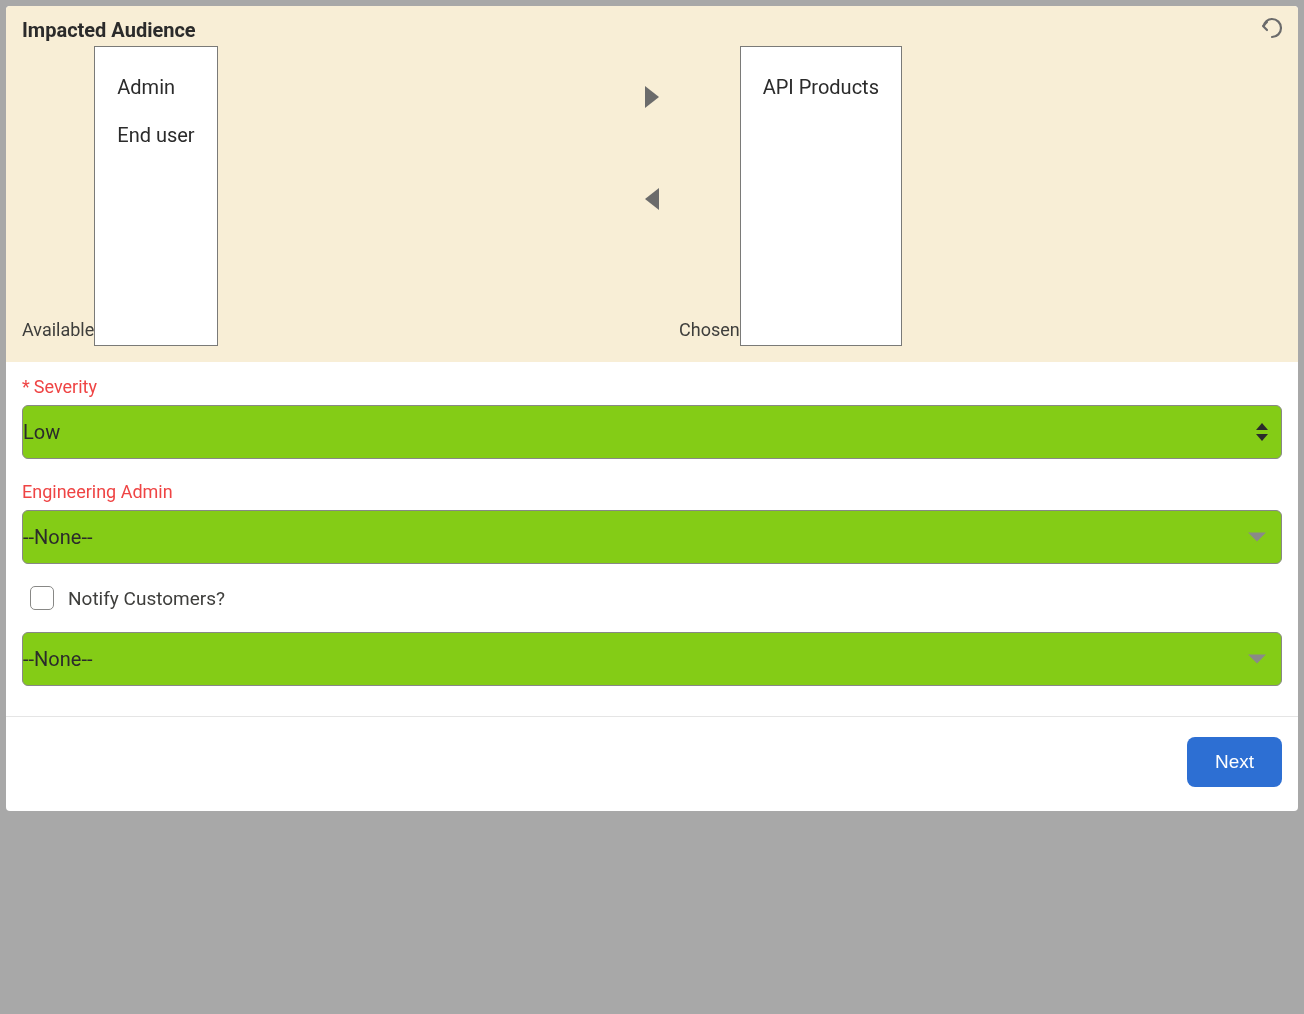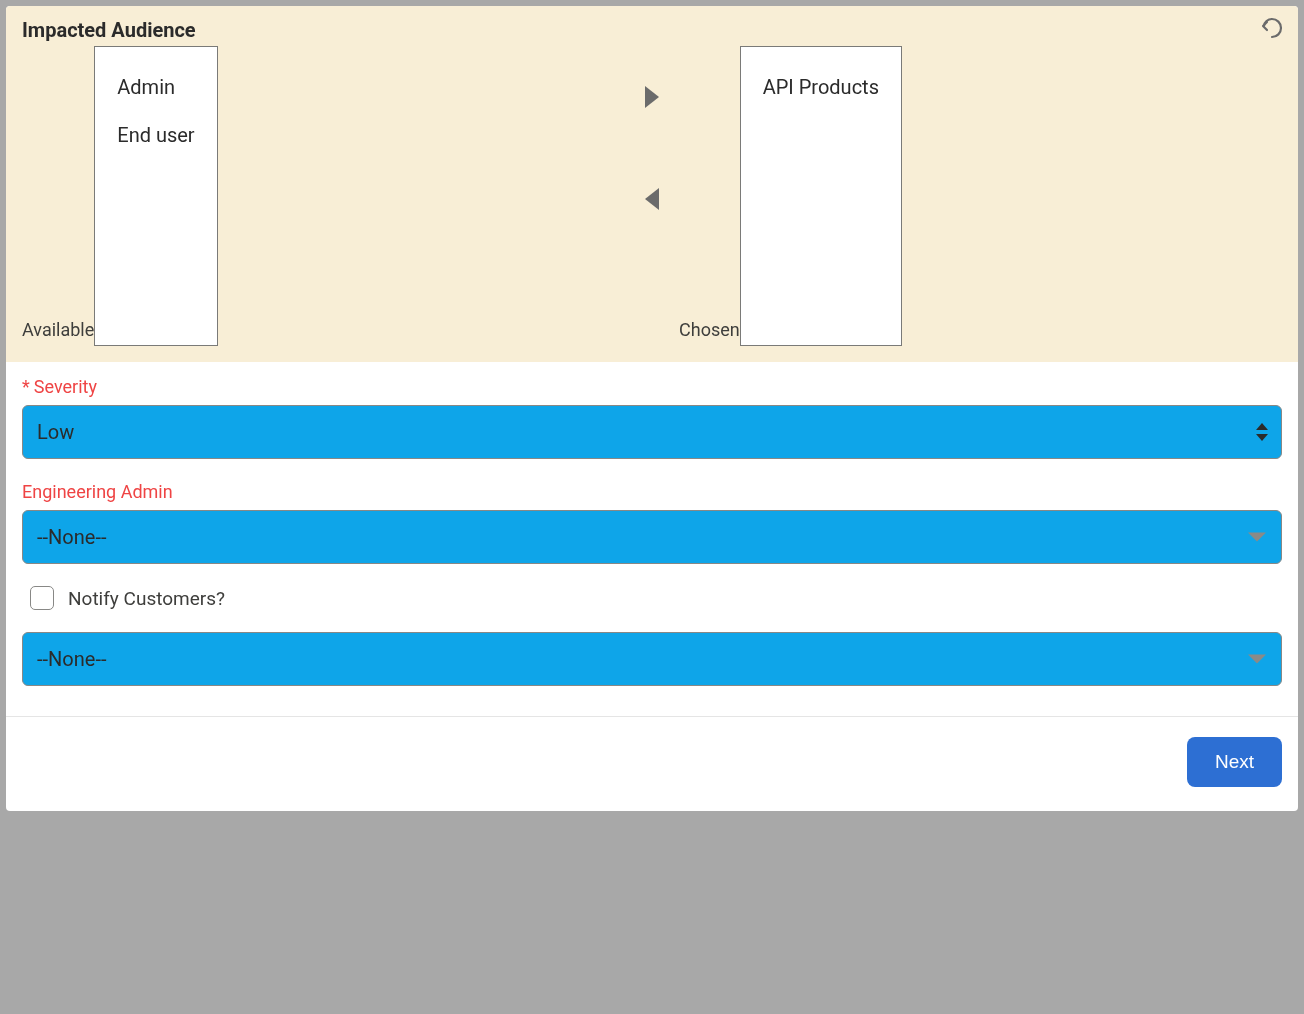--- a/index.html
+++ b/index.html
@@ -116,22 +116,22 @@
       margin-right: 4px;
     }
     .select-wrapper {
       position: relative;
       width: 100%;
     }
     .select-box {
       width: 100%;
       border: 1px solid #888886;
       border-radius: 6px;
-      background: #0ea5e9;
-      padding: 14px 50px 14px 14px;
+      background: #84cc16;
+      padding: 14px 50px 14px 0;
       font-size: 20px;
       color: #2b2b2b;
       cursor: pointer;
       position: relative;
     }
     .spinner-arrows {
       position: absolute;
       right: 14px;
       top: 50%;
       transform: translateY(-50%);

